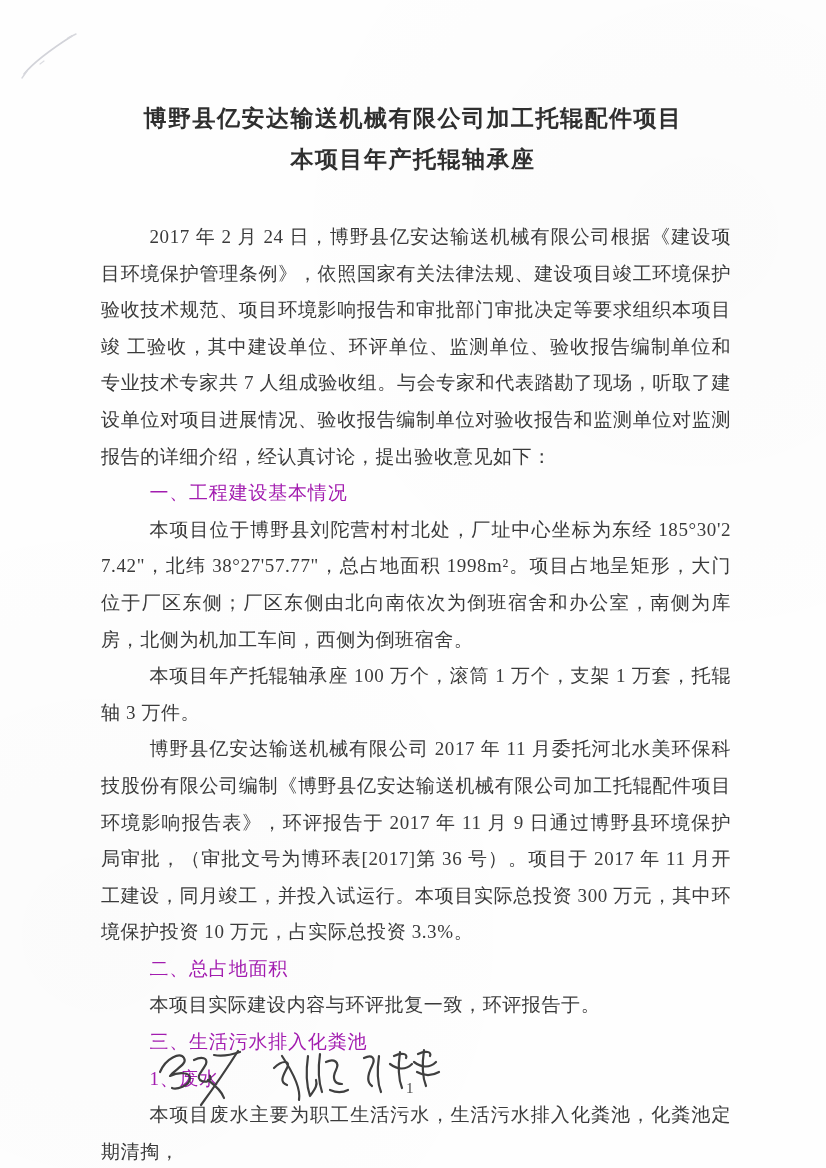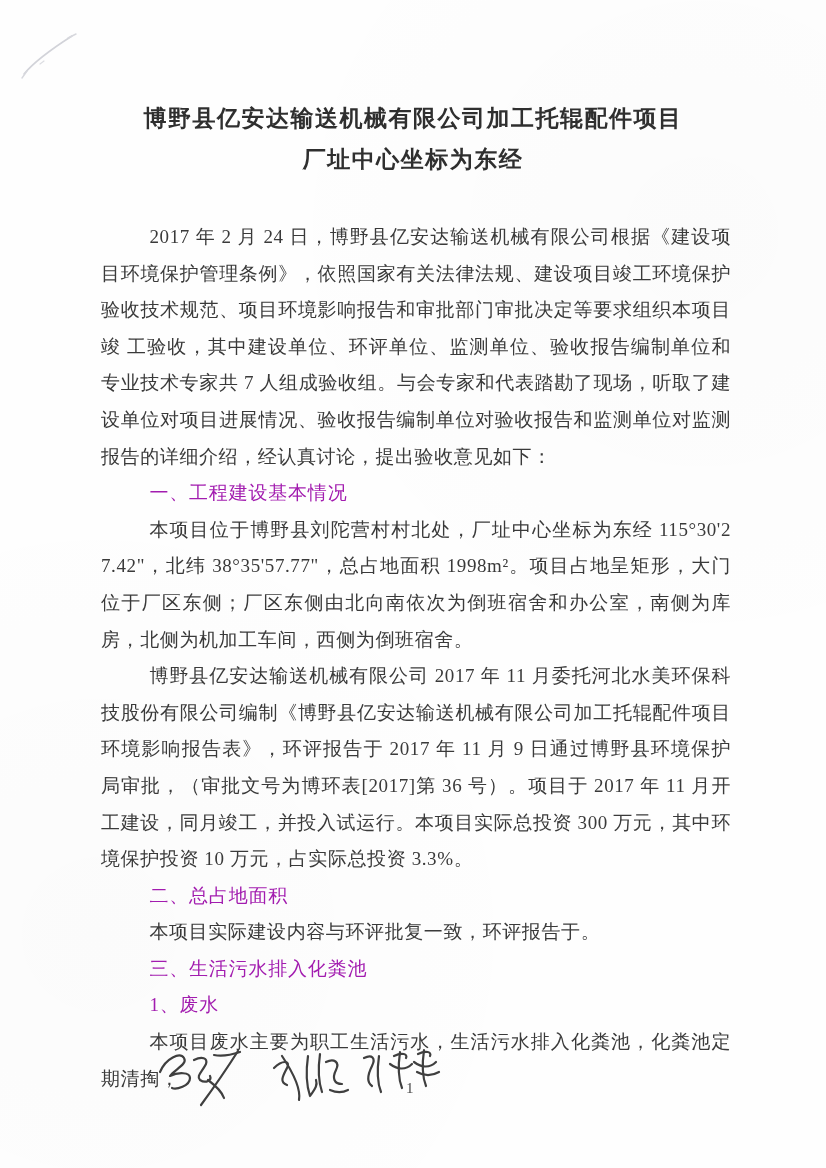--- a/index.html
+++ b/index.html
@@ -65,27 +65,28 @@
 
   <svg class="corner-mark" width="72" height="58" viewBox="0 0 72 58">
     <path d="M6,48 C16,36 32,24 54,10" stroke="#d2d3d9" stroke-width="1.6" fill="none" stroke-linecap="round"></path>
     <path d="M4,52 l5,-7" stroke="#d7d8dd" stroke-width="1.4" fill="none" stroke-linecap="round"></path>
     <path d="M50,12 l8,-4" stroke="#d7d8dd" stroke-width="1.4" fill="none" stroke-linecap="round"></path>
     <path d="M22,38 l4,-3" stroke="#dcdde2" stroke-width="1.2" fill="none" stroke-linecap="round"></path>
   </svg>
 
   <div class="title-wrap">
     <div>博野县亿安达输送机械有限公司加工托辊配件项目</div>
-    <div>厂址中心坐标为东经</div>
+    <div>本项目年产托辊轴承座</div>
   </div>
 
   <div class="content">
     <div class="para">2017 年 2 月 24 日，博野县亿安达输送机械有限公司根据《建设项目环境保护管理条例》，依照国家有关法律法规、建设项目竣工环境保护验收技术规范、项目环境影响报告和审批部门审批决定等要求组织本项目竣 工验收，其中建设单位、环评单位、监测单位、验收报告编制单位和专业技术专家共 7 人组成验收组。与会专家和代表踏勘了现场，听取了建设单位对项目进展情况、验收报告编制单位对验收报告和监测单位对监测报告的详细介绍，经认真讨论，提出验收意见如下：</div>
     <div class="heading">一、工程建设基本情况</div>
-    <div class="para">本项目位于博野县刘陀营村村北处，厂址中心坐标为东经 115°30'27.42"，北纬 38°35'57.77"，总占地面积 1998m²。项目占地呈矩形，大门位于厂区东侧；厂区东侧由北向南依次为倒班宿舍和办公室，南侧为库房，北侧为机加工车间，西侧为倒班宿舍。</div>
+    <div class="para">本项目位于博野县刘陀营村村北处，厂址中心坐标为东经 185°30'27.42"，北纬 38°27'57.77"，总占地面积 1998m²。项目占地呈矩形，大门位于厂区东侧；厂区东侧由北向南依次为倒班宿舍和办公室，南侧为库房，北侧为机加工车间，西侧为倒班宿舍。</div>
+    <div class="para">本项目年产托辊轴承座 100 万个，滚筒 1 万个，支架 1 万套，托辊轴 3 万件。</div>
     <div class="para">博野县亿安达输送机械有限公司 2017 年 11 月委托河北水美环保科技股份有限公司编制《博野县亿安达输送机械有限公司加工托辊配件项目环境影响报告表》，环评报告于 2017 年 11 月 9 日通过博野县环境保护局审批，（审批文号为博环表[2017]第 36 号）。项目于 2017 年 11 月开工建设，同月竣工，并投入试运行。本项目实际总投资 300 万元，其中环境保护投资 10 万元，占实际总投资 3.3%。</div>
     <div class="heading">二、总占地面积</div>
     <div class="para">本项目实际建设内容与环评批复一致，环评报告于。</div>
     <div class="heading">三、生活污水排入化粪池</div>
     <div class="heading">1、废水</div>
     <div class="para">本项目废水主要为职工生活污水，生活污水排入化粪池，化粪池定期清掏，</div>
   </div>
 
   <svg class="signatures" width="310" height="64" viewBox="0 0 310 64">
     <g stroke="#3f3f3f" stroke-width="2.2" fill="none" stroke-linecap="round" stroke-linejoin="round">

